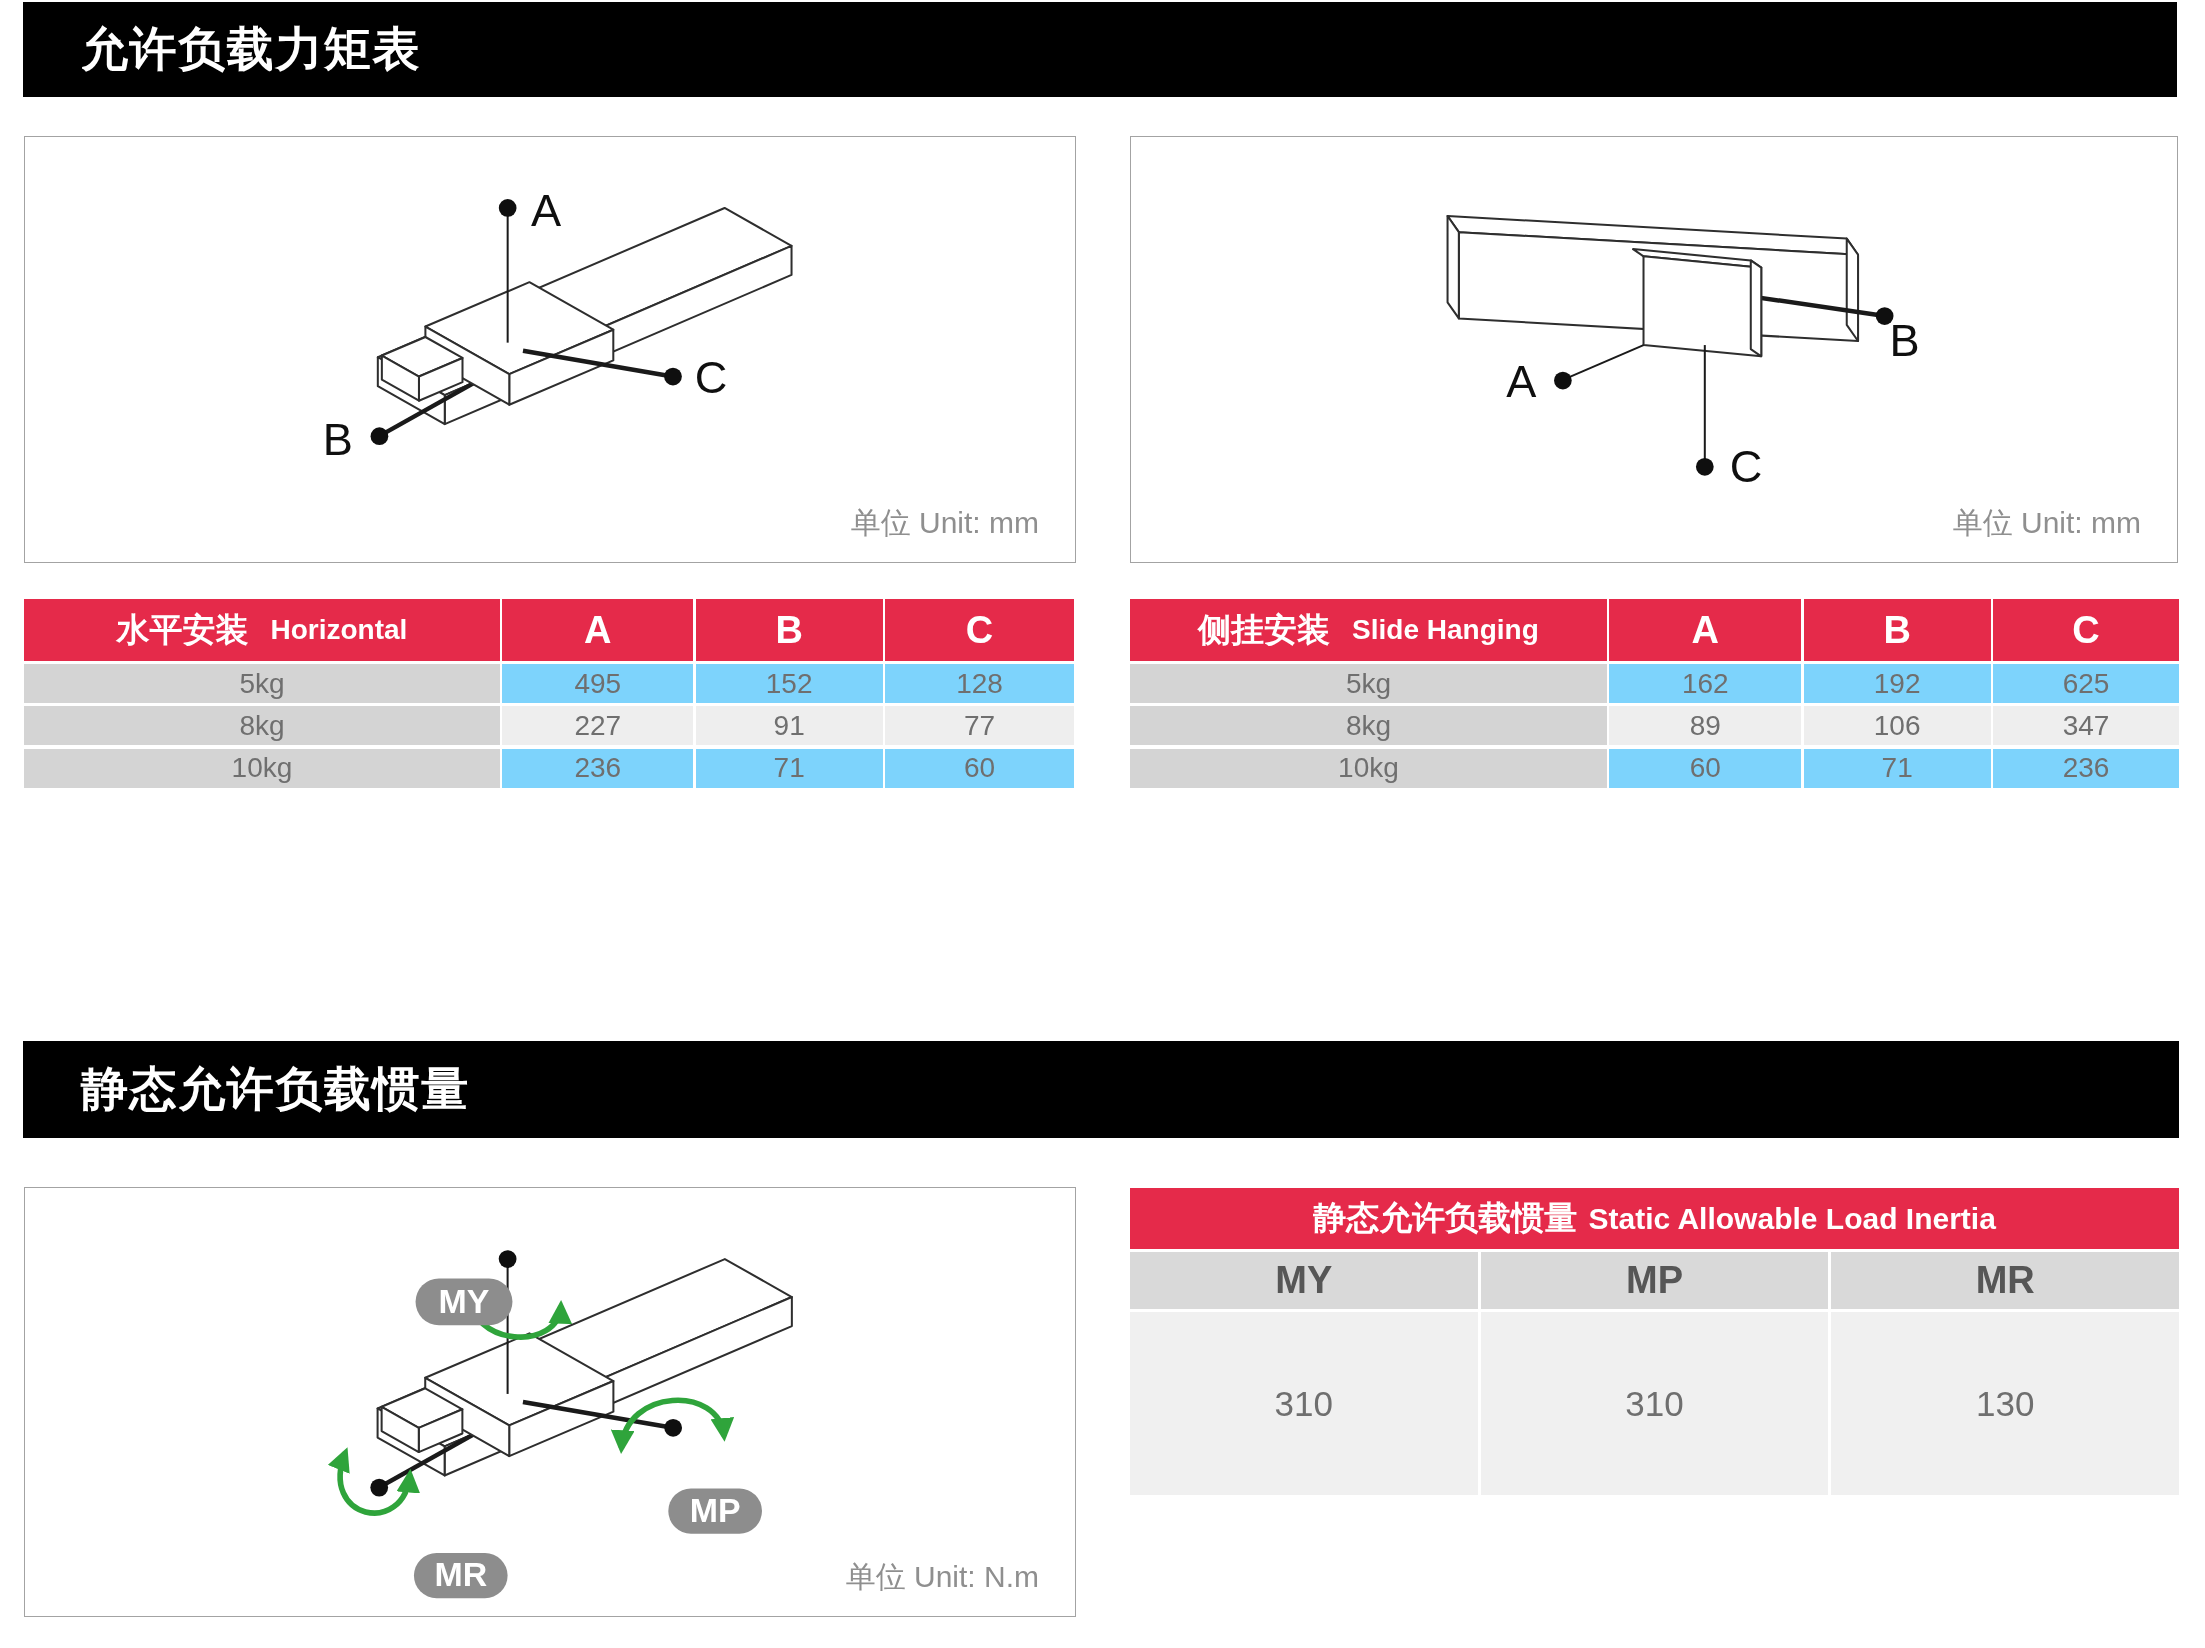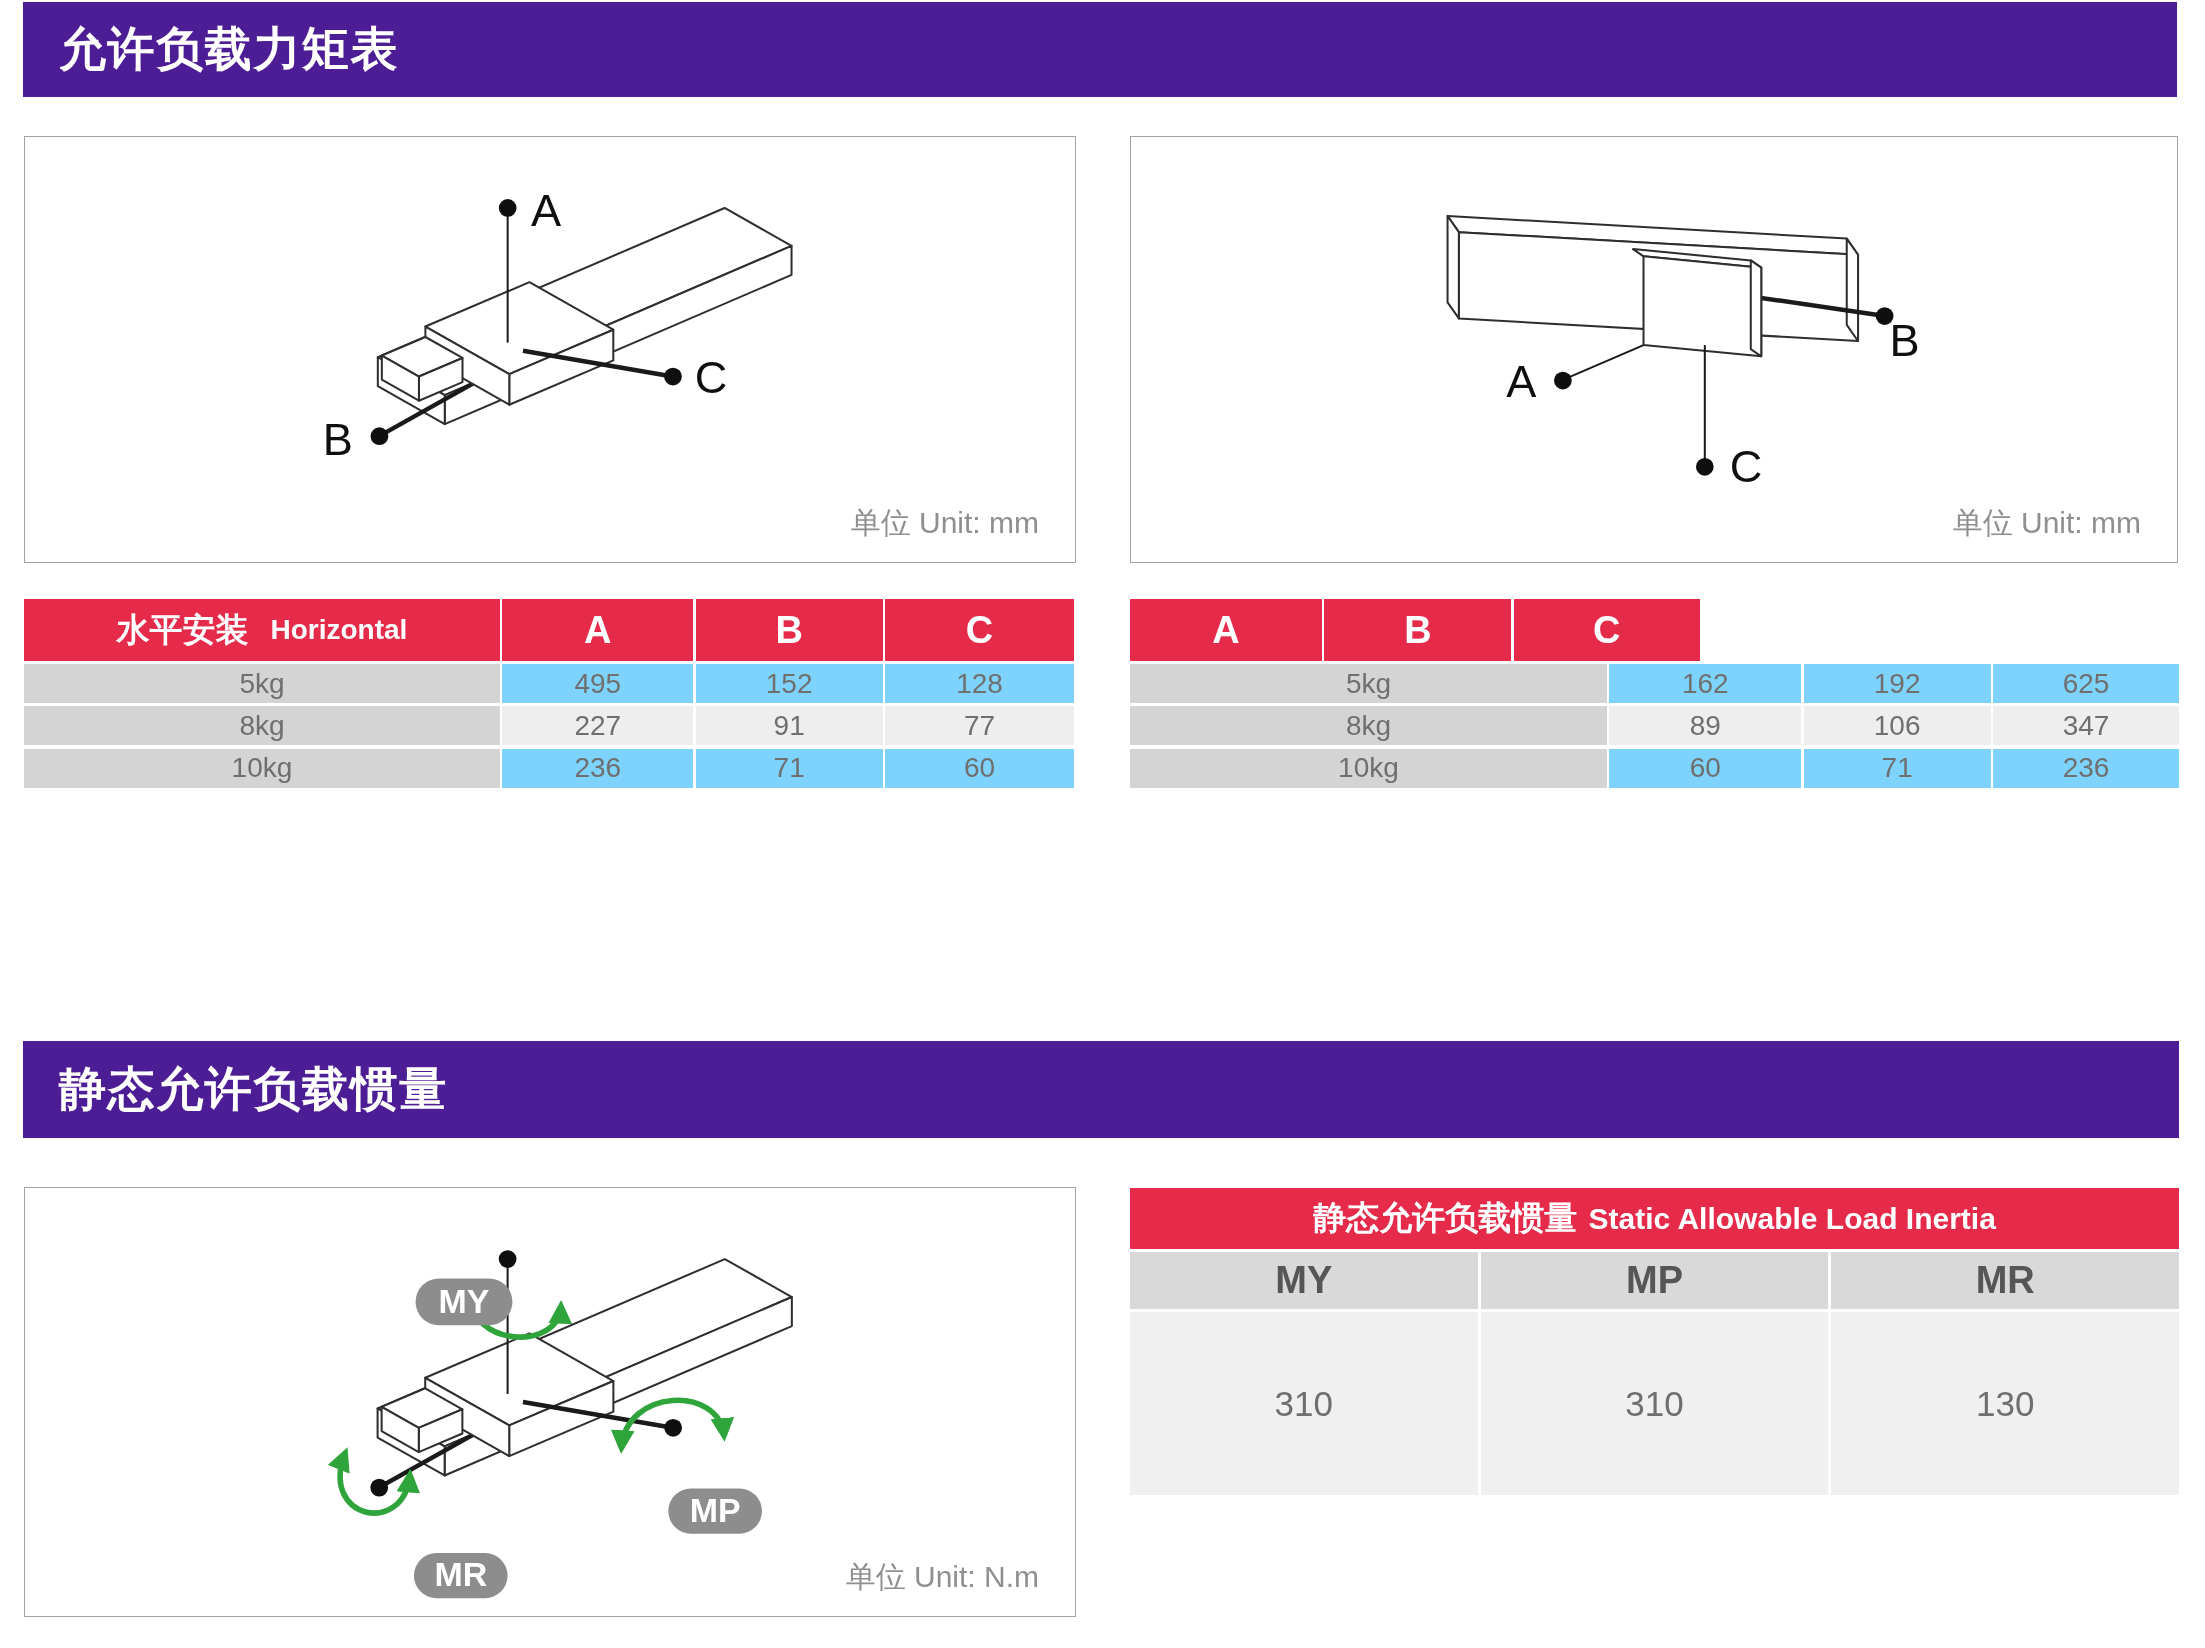--- a/index.html
+++ b/index.html
@@ -3,22 +3,22 @@
 <meta charset="utf-8">
 <style>
   html,body{margin:0;padding:0;}
   body{
     width:2205px;height:1649px;position:relative;background:#ffffff;
     font-family:"Liberation Sans","DejaVu Sans",sans-serif;overflow:hidden;
   }
   .abs{position:absolute;}
   
   .titlebar{
-    background:#4c1d95;color:#ffffff;display:flex;align-items:center;
-    padding-left:36px;box-sizing:border-box;text-align:right;
+    background:#000000;color:#ffffff;display:flex;align-items:center;
+    padding-left:58px;box-sizing:border-box;text-align:right;
   }
   .titlebar .zh{font-size:47px;font-weight:bold;letter-spacing:1.6px;}
   .titlebar .en{font-size:41px;font-weight:bold;margin-left:32px;}
   
   .panel{border:1.6px solid #a3a3a3;background:#ffffff;box-sizing:border-box;}
   .unitlabel{
     position:absolute;right:36px;bottom:18px;font-size:30px;color:#8f8f8f;
   }
   .panel svg{position:absolute;left:0;top:0;width:100%;height:100%;}
   
@@ -161,20 +161,24 @@
   <div class="trow body-row">
     <div class="cell loadcell t1c0">10kg</div>
     <div class="cell valcell-odd t1c1">236</div>
     <div class="cell valcell-odd t1c2">71</div>
     <div class="cell valcell-odd t1c3">60</div>
   </div>
 </div>
 
 <div class="abs ltable" style="left:1130px;top:599px;width:1049px;">
   <div class="trow">
+    <div class="cell hd t2c0">
+      <span class="zh">侧挂安装</span>
+      <span class="en">Slide Hanging</span>
+    </div>
     <div class="cell hd col t2c1">A</div>
     <div class="cell hd col t2c2">B</div>
     <div class="cell hd col t2c3">C</div>
   </div>
   <div class="trow body-row">
     <div class="cell loadcell t2c0">5kg</div>
     <div class="cell valcell-odd t2c1">162</div>
     <div class="cell valcell-odd t2c2">192</div>
     <div class="cell valcell-odd t2c3">625</div>
   </div>

